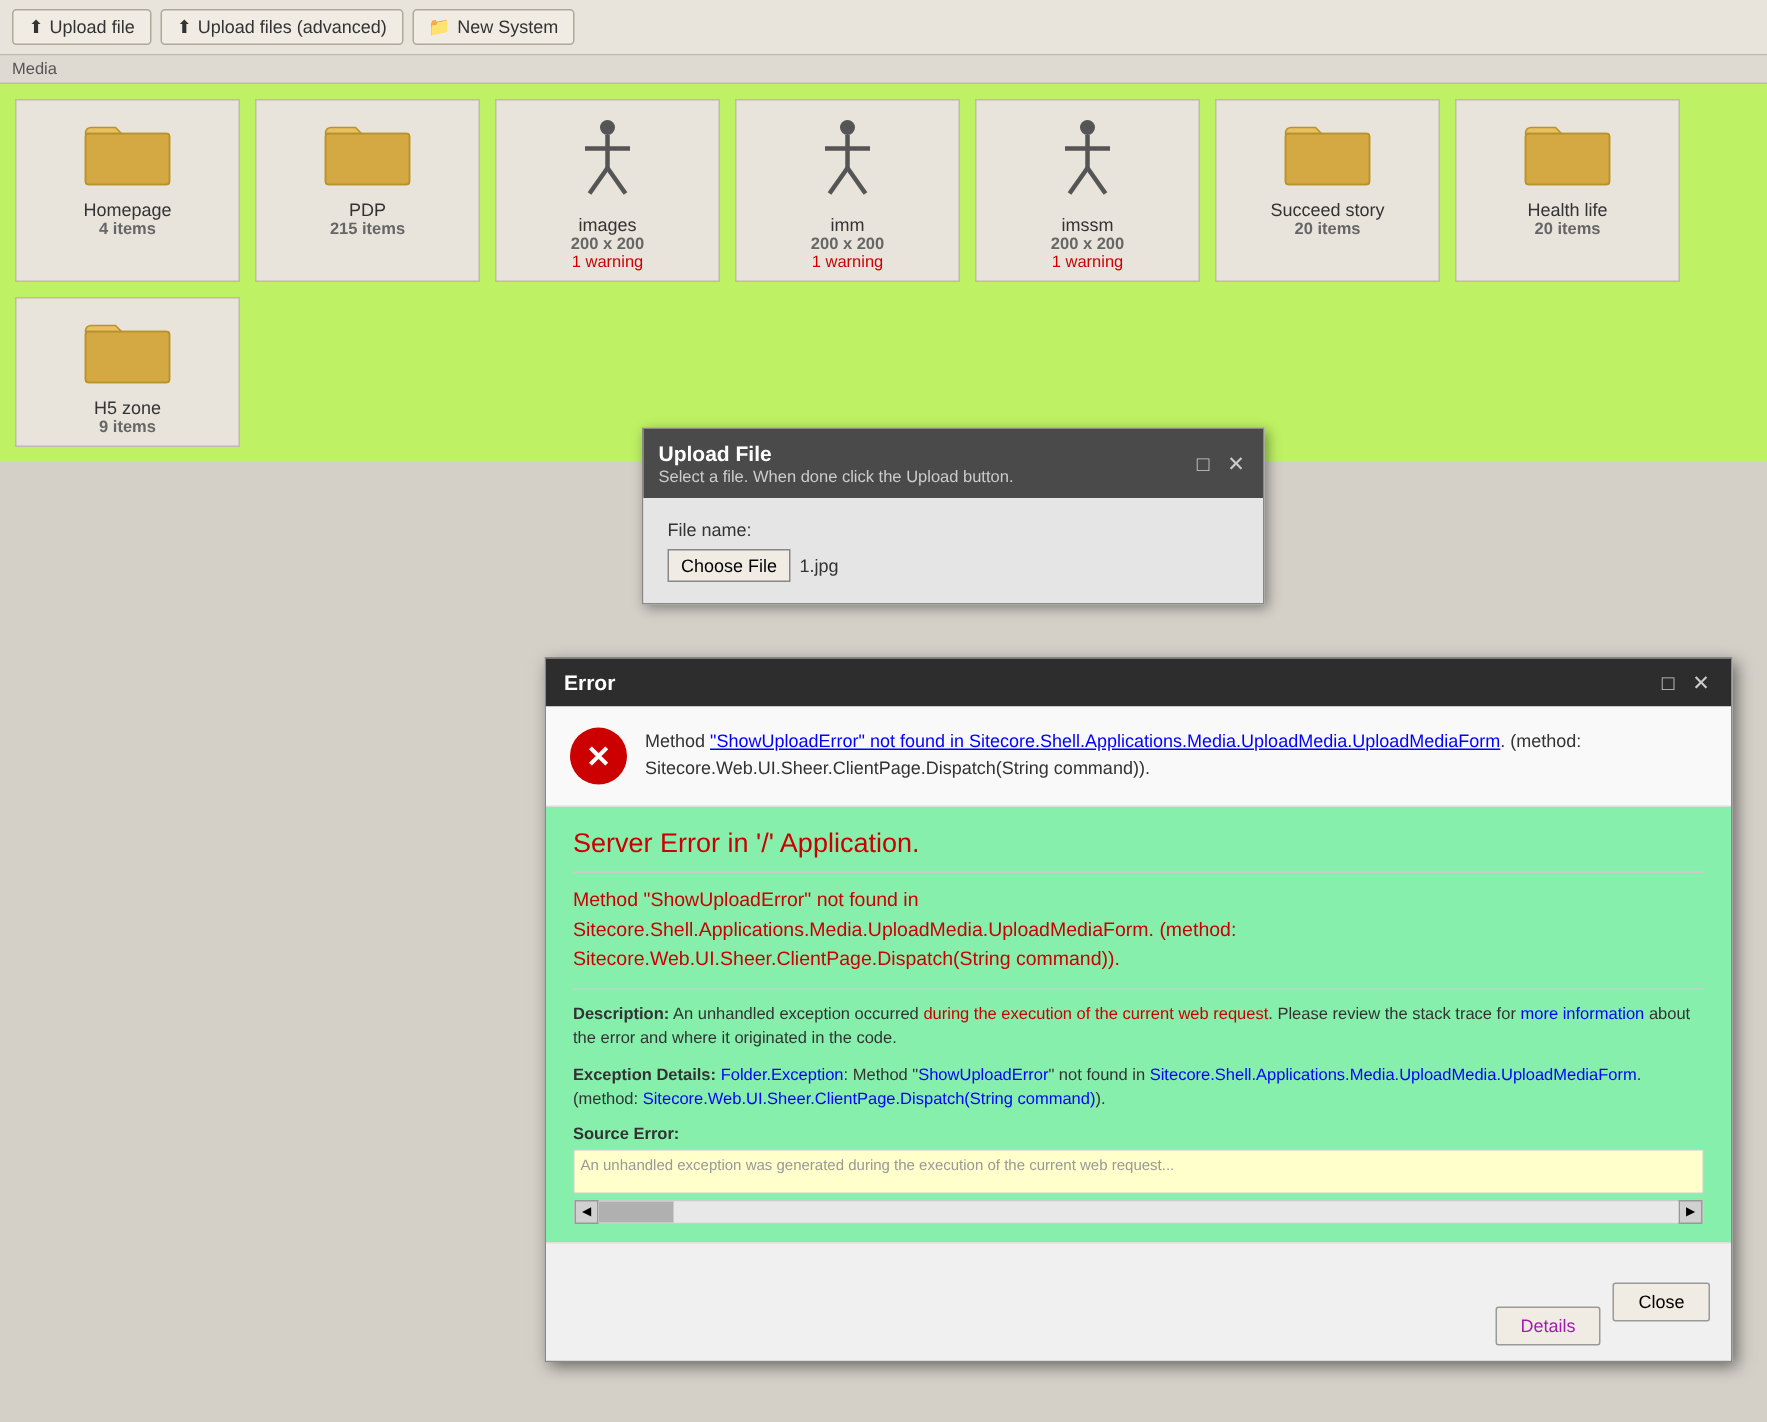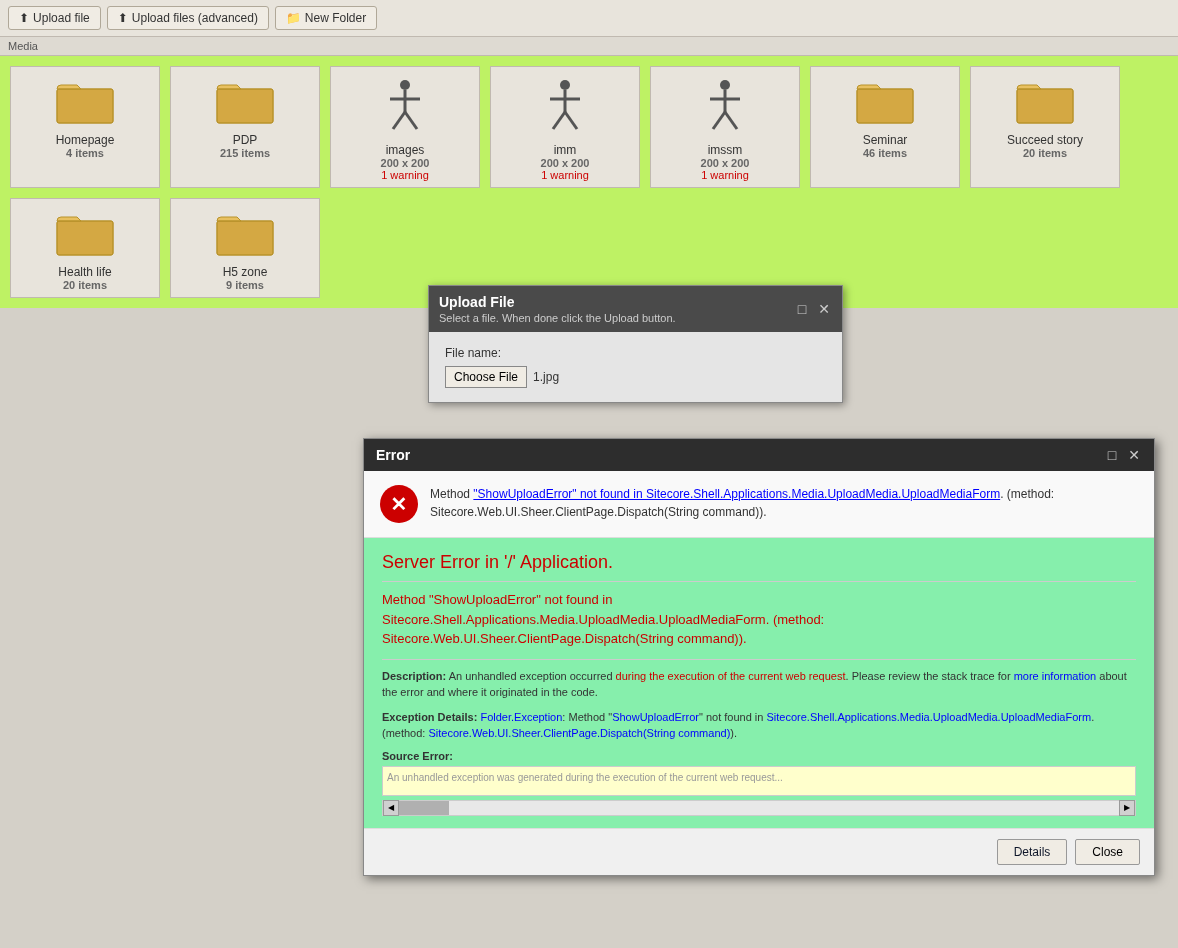--- a/index.html
+++ b/index.html
@@ -336,22 +336,23 @@
     }
     .footer-btn {
       padding: 5px 16px;
       font-size: 12px;
       background: #f0ece4;
       border: 1px solid #999;
       cursor: pointer;
       border-radius: 2px;
     }
     .footer-btn.disabled {
-      color: #0f172a;
+      color: #a21caf;
       cursor: default;
+      margin-top: 32px;
     }
 
     
     .error-dialog-content::-webkit-scrollbar { width: 12px; }
     .error-dialog-content::-webkit-scrollbar-track { background: #f0f0f0; }
     .error-dialog-content::-webkit-scrollbar-thumb { background: #b0b0b0; }
   </style>
 </head>
 <body>
 
@@ -359,21 +360,21 @@
   <button class="toolbar-btn">
     <span>⬆</span>
     <span>Upload file</span>
   </button>
   <button class="toolbar-btn">
     <span>⬆</span>
     <span>Upload files (advanced)</span>
   </button>
   <button class="toolbar-btn">
     <span>📁</span>
-    <span>New Folder</span>
+    <span>New System</span>
   </button>
 </div>
 
 <div class="breadcrumb">
   <span>Media</span>
 </div>
 
 <div class="media-area" id="media-grid">
     <div class="media-item">
       <div class="folder-icon">
@@ -440,31 +441,20 @@
       <div class="media-warning">1 warning</div>
     </div>
     <div class="media-item">
       <div class="folder-icon">
         <svg viewBox="0 0 60 50" xmlns="http://www.w3.org/2000/svg">
           <rect x="2" y="12" width="56" height="34" rx="2" ry="2" fill="#d4a843" stroke="#b8922a" stroke-width="1"></rect>
           <path d="M2 12 Q2 8 6 8 L22 8 L26 12 Z" fill="#e8c060" stroke="#b8922a" stroke-width="1"></path>
           <rect x="2" y="12" width="56" height="34" rx="2" ry="2" fill="none" stroke="#b8922a" stroke-width="1"></rect>
         </svg>
       </div>
-      <div class="media-name">Seminar</div>
-      <div class="media-meta">46 items</div>
-    </div>
-    <div class="media-item">
-      <div class="folder-icon">
-        <svg viewBox="0 0 60 50" xmlns="http://www.w3.org/2000/svg">
-          <rect x="2" y="12" width="56" height="34" rx="2" ry="2" fill="#d4a843" stroke="#b8922a" stroke-width="1"></rect>
-          <path d="M2 12 Q2 8 6 8 L22 8 L26 12 Z" fill="#e8c060" stroke="#b8922a" stroke-width="1"></path>
-          <rect x="2" y="12" width="56" height="34" rx="2" ry="2" fill="none" stroke="#b8922a" stroke-width="1"></rect>
-        </svg>
-      </div>
       <div class="media-name">Succeed story</div>
       <div class="media-meta">20 items</div>
     </div>
     <div class="media-item">
       <div class="folder-icon">
         <svg viewBox="0 0 60 50" xmlns="http://www.w3.org/2000/svg">
           <rect x="2" y="12" width="56" height="34" rx="2" ry="2" fill="#d4a843" stroke="#b8922a" stroke-width="1"></rect>
           <path d="M2 12 Q2 8 6 8 L22 8 L26 12 Z" fill="#e8c060" stroke="#b8922a" stroke-width="1"></path>
           <rect x="2" y="12" width="56" height="34" rx="2" ry="2" fill="none" stroke="#b8922a" stroke-width="1"></rect>
         </svg>

